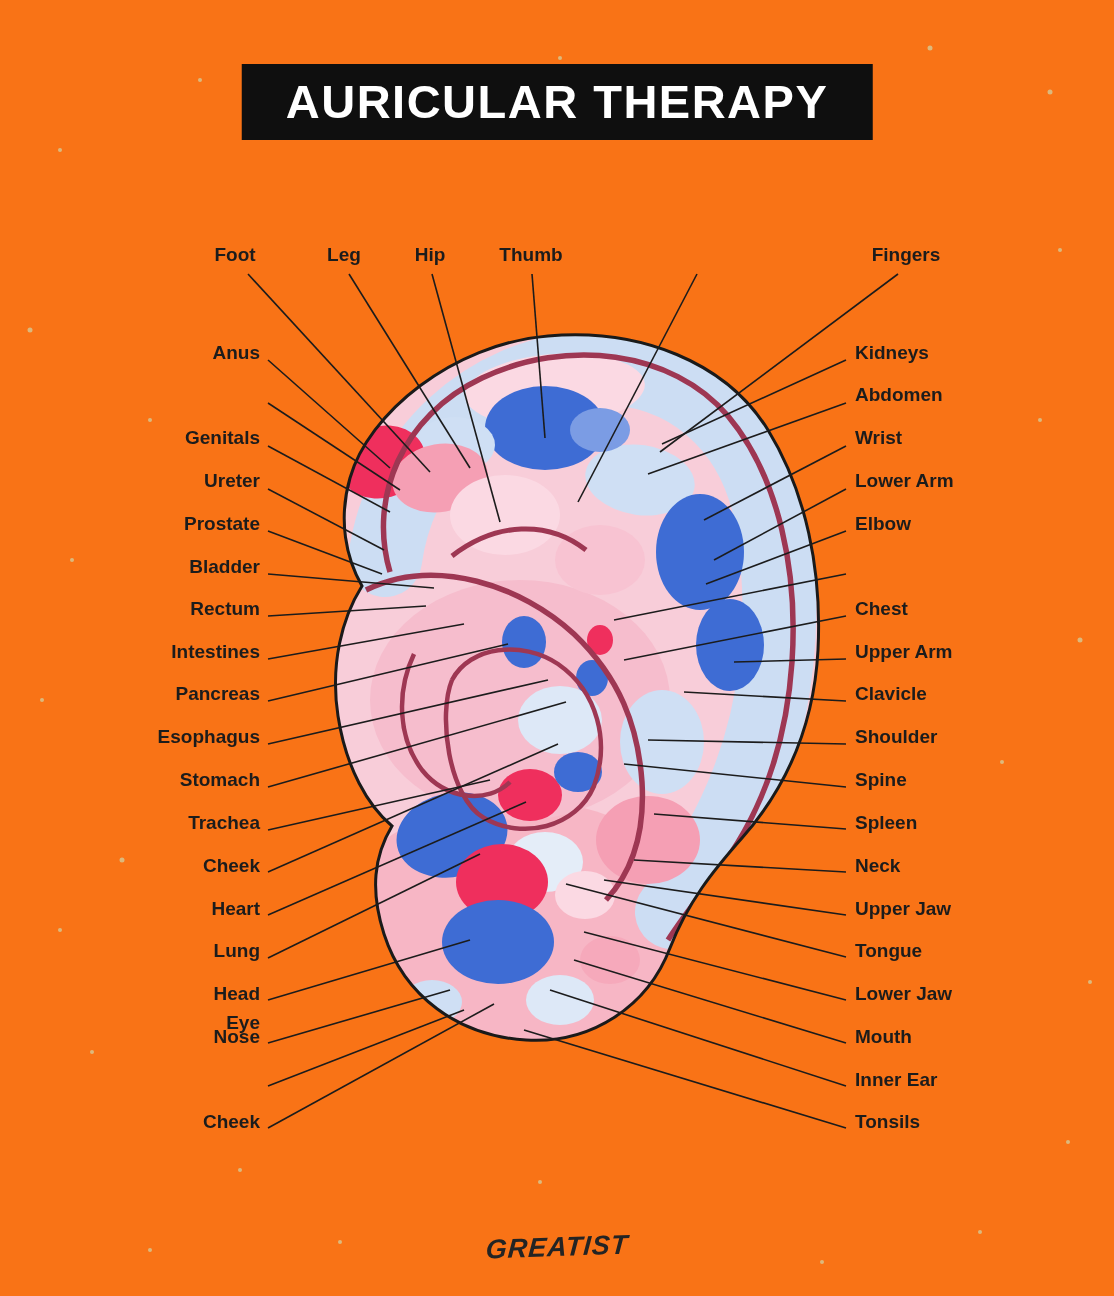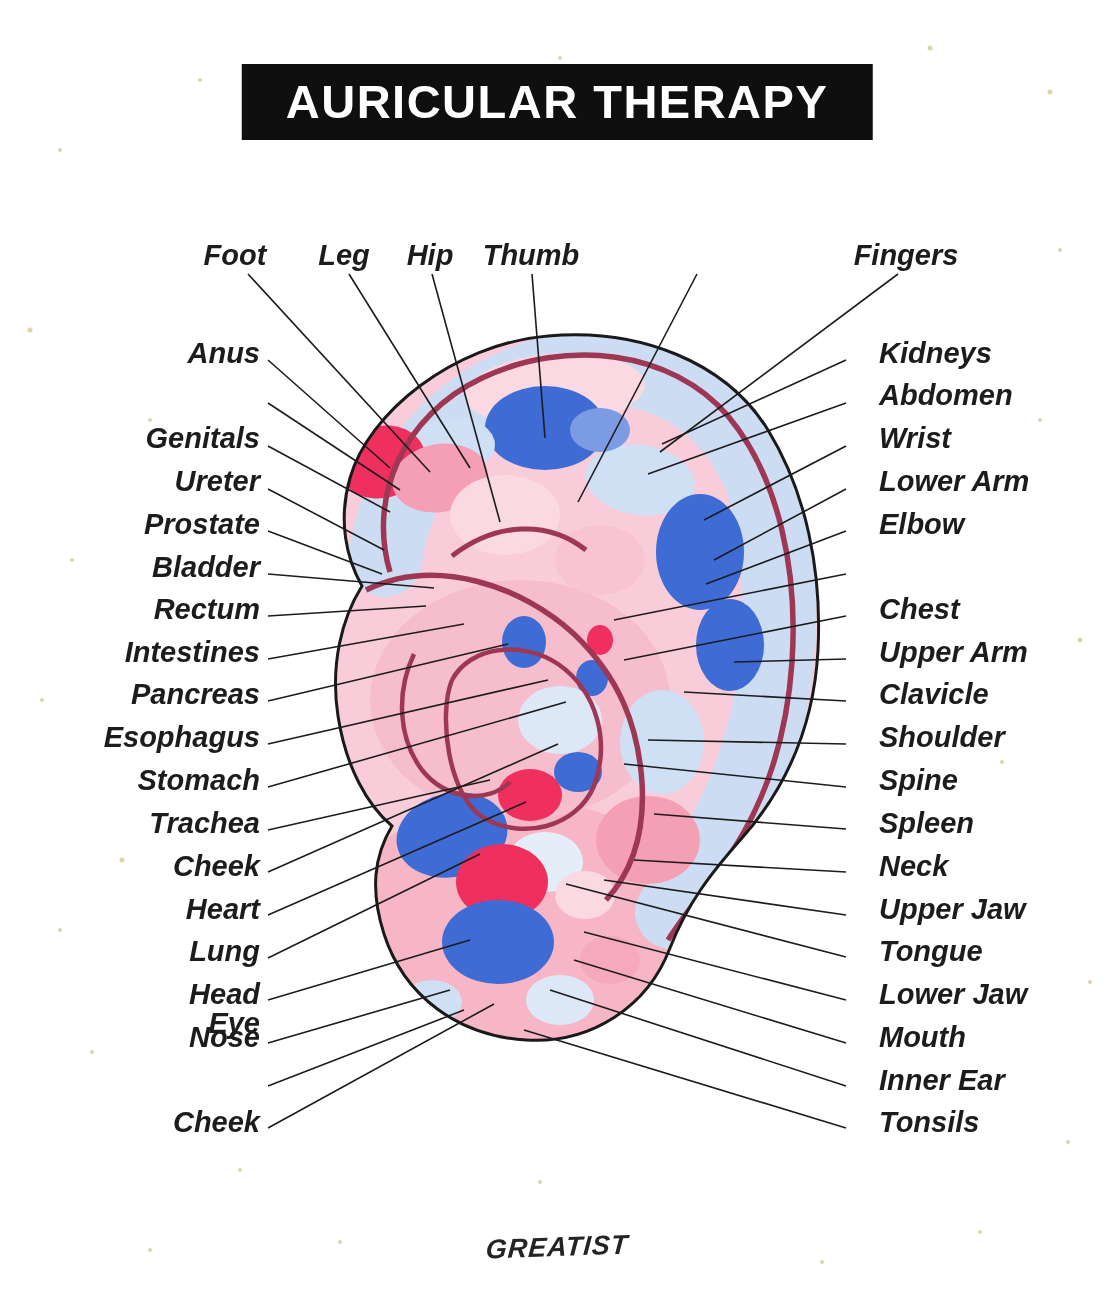--- a/index.html
+++ b/index.html
@@ -1,35 +1,35 @@
 <!DOCTYPE html>
 <html><head>
 <meta charset="utf-8">
 <style>
   html,body{margin:0;padding:0;}
   body{background:#e8e0b8;font-family:"Liberation Sans",sans-serif;}
   .canvas{
     position:relative;width:1114px;height:1296px;margin:0 auto;
-    background:#ffffff;overflow:hidden;
+    background:#f97316;overflow:hidden;
   }
   svg.art{position:absolute;left:0;top:0;width:1114px;height:1296px;}
   .banner{
     position:absolute;top:64px;left:50%;transform:translateX(-50%);
     background:#0f0f0f;color:#ffffff;height:76px;line-height:76px;
     padding:0 44px;white-space:nowrap;
   }
   .banner span{
     font-size:47px;font-weight:800;letter-spacing:1.5px;
   }
   .lbl{
-    position:absolute;font-size:29px;font-weight:700;color:#1c1c1c;
-    line-height:38px;white-space:nowrap;font-style:italic;
+    position:absolute;font-size:19px;font-weight:700;color:#1c1c1c;
+    line-height:38px;white-space:nowrap;
   }
   .lbl.leftcol{right:854px;text-align:left;}
-  .lbl.rightcol{left:855px;text-align:left;margin-left:24px;}
+  .lbl.rightcol{left:855px;text-align:left;}
   .lbl.toprow{top:236px;transform:translateX(-50%);}
   .logo{
     position:absolute;top:1232px;left:50%;
     transform:translateX(-50%) rotate(-2deg) skewX(-6deg);
     font-size:27px;font-weight:800;font-style:italic;
     letter-spacing:1px;color:#242424;
   }
 </style>
 </head>
 <body>

